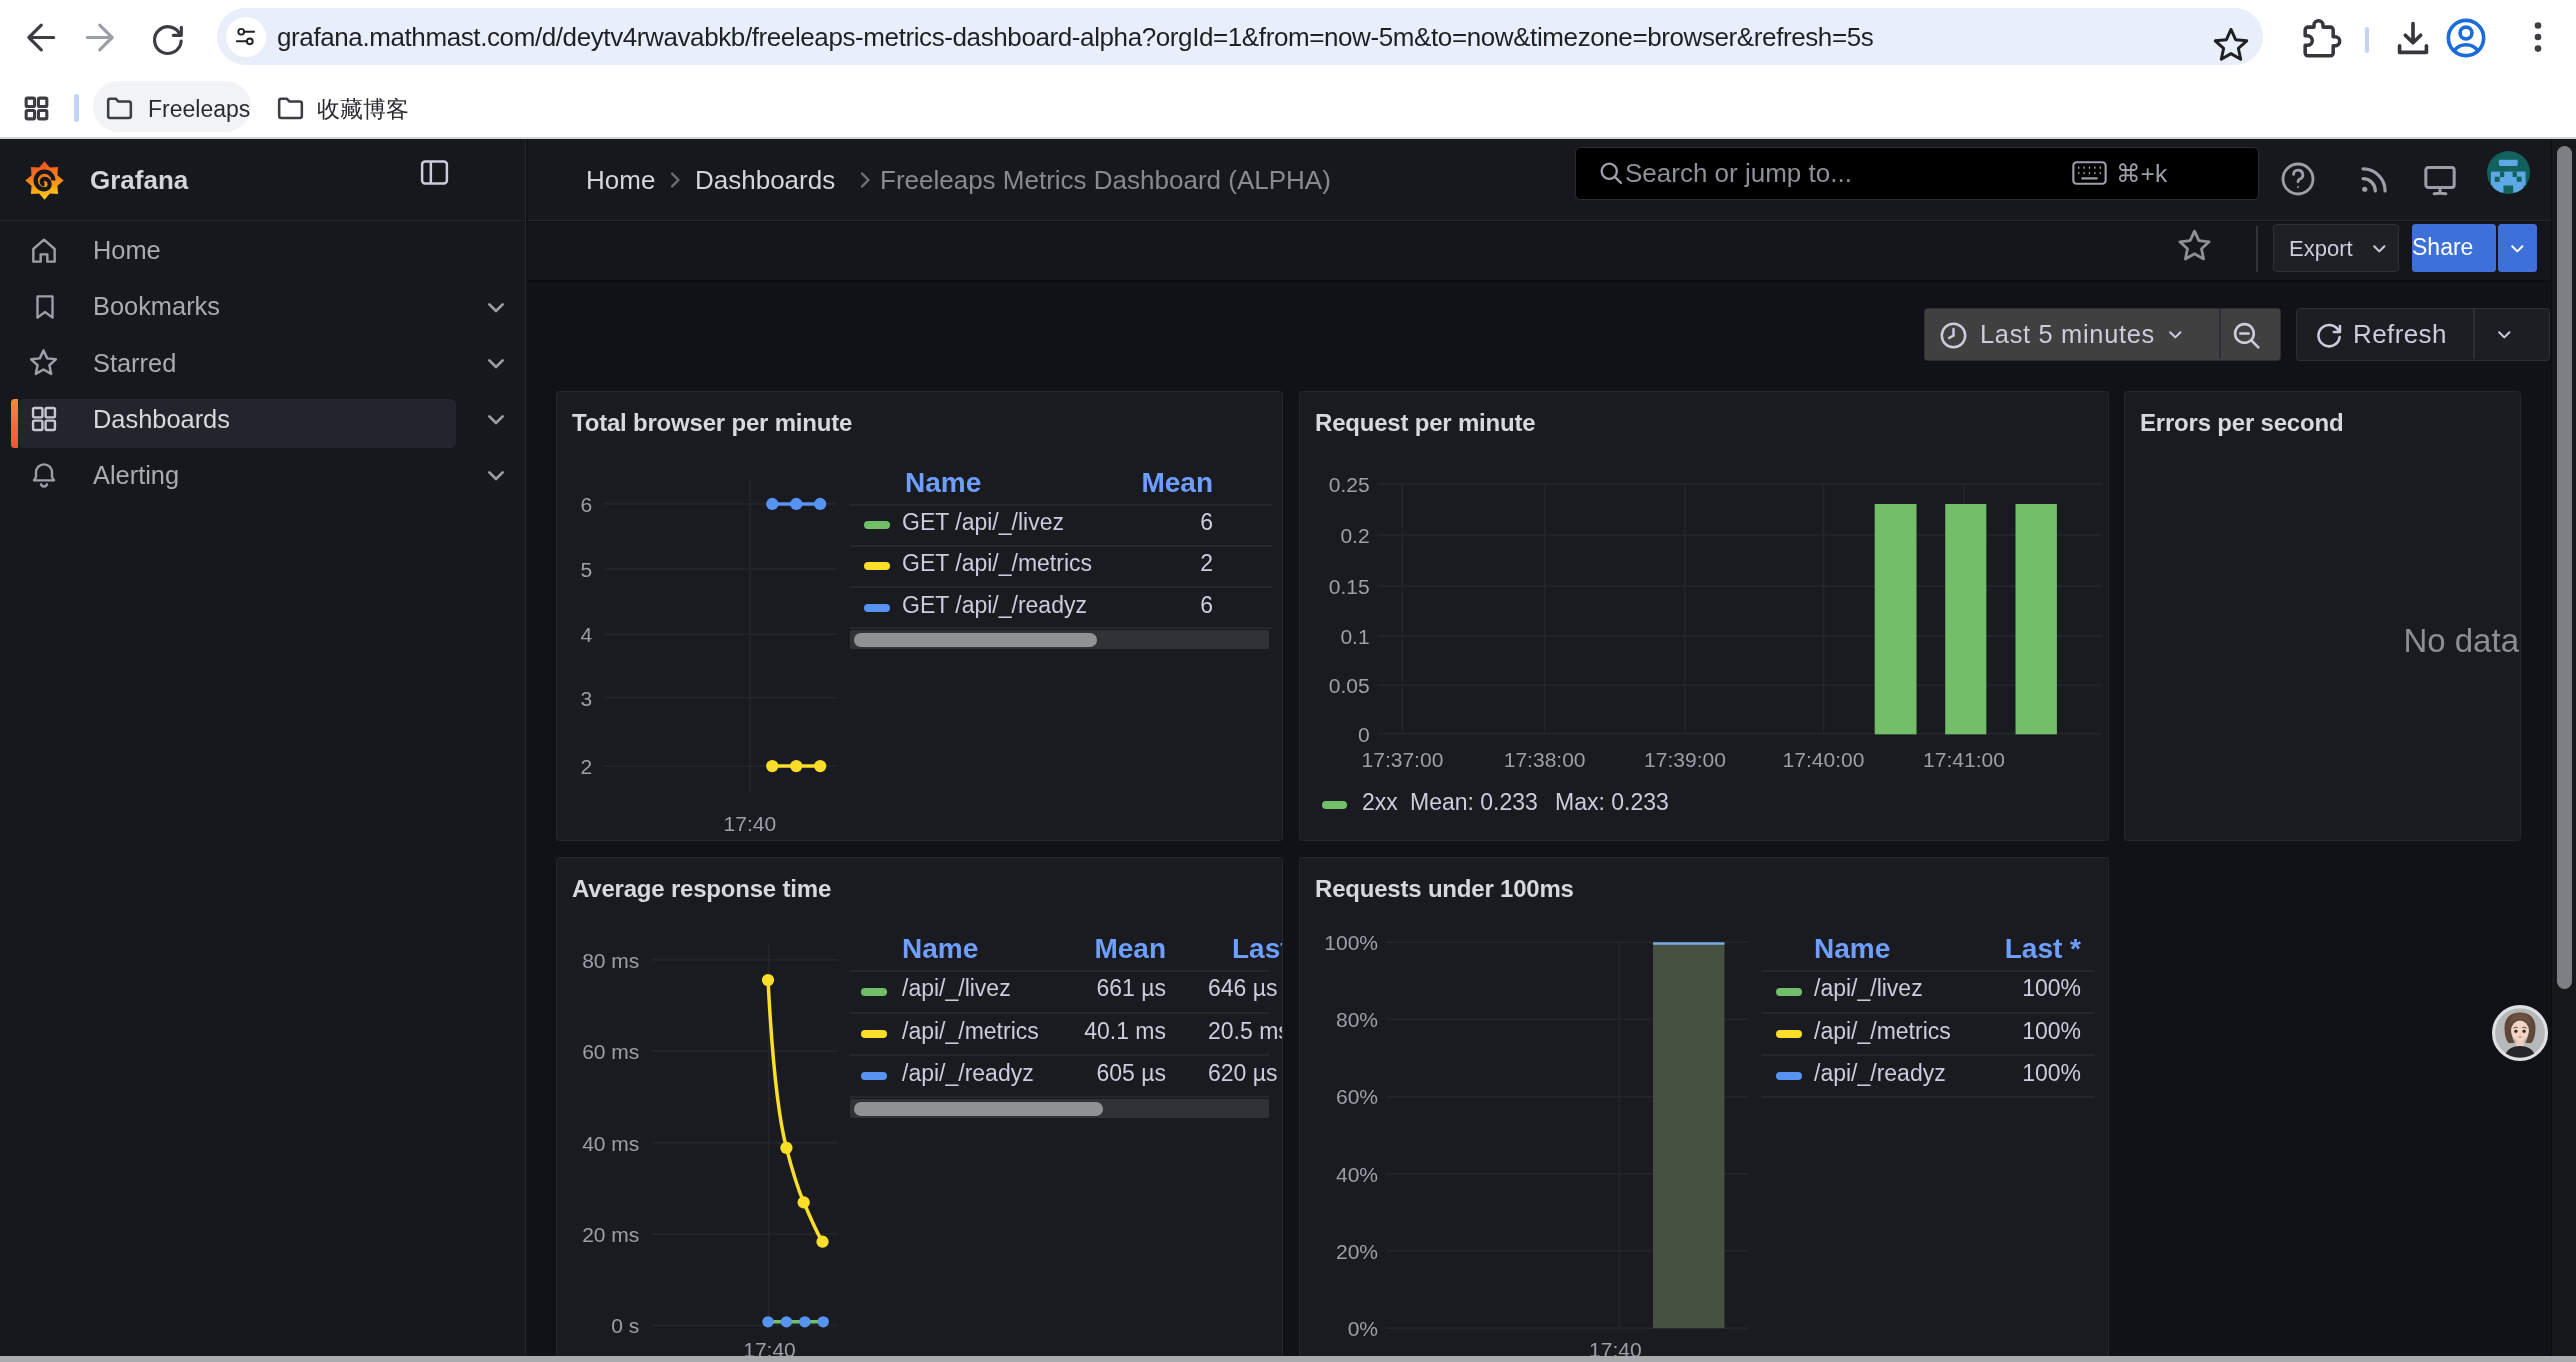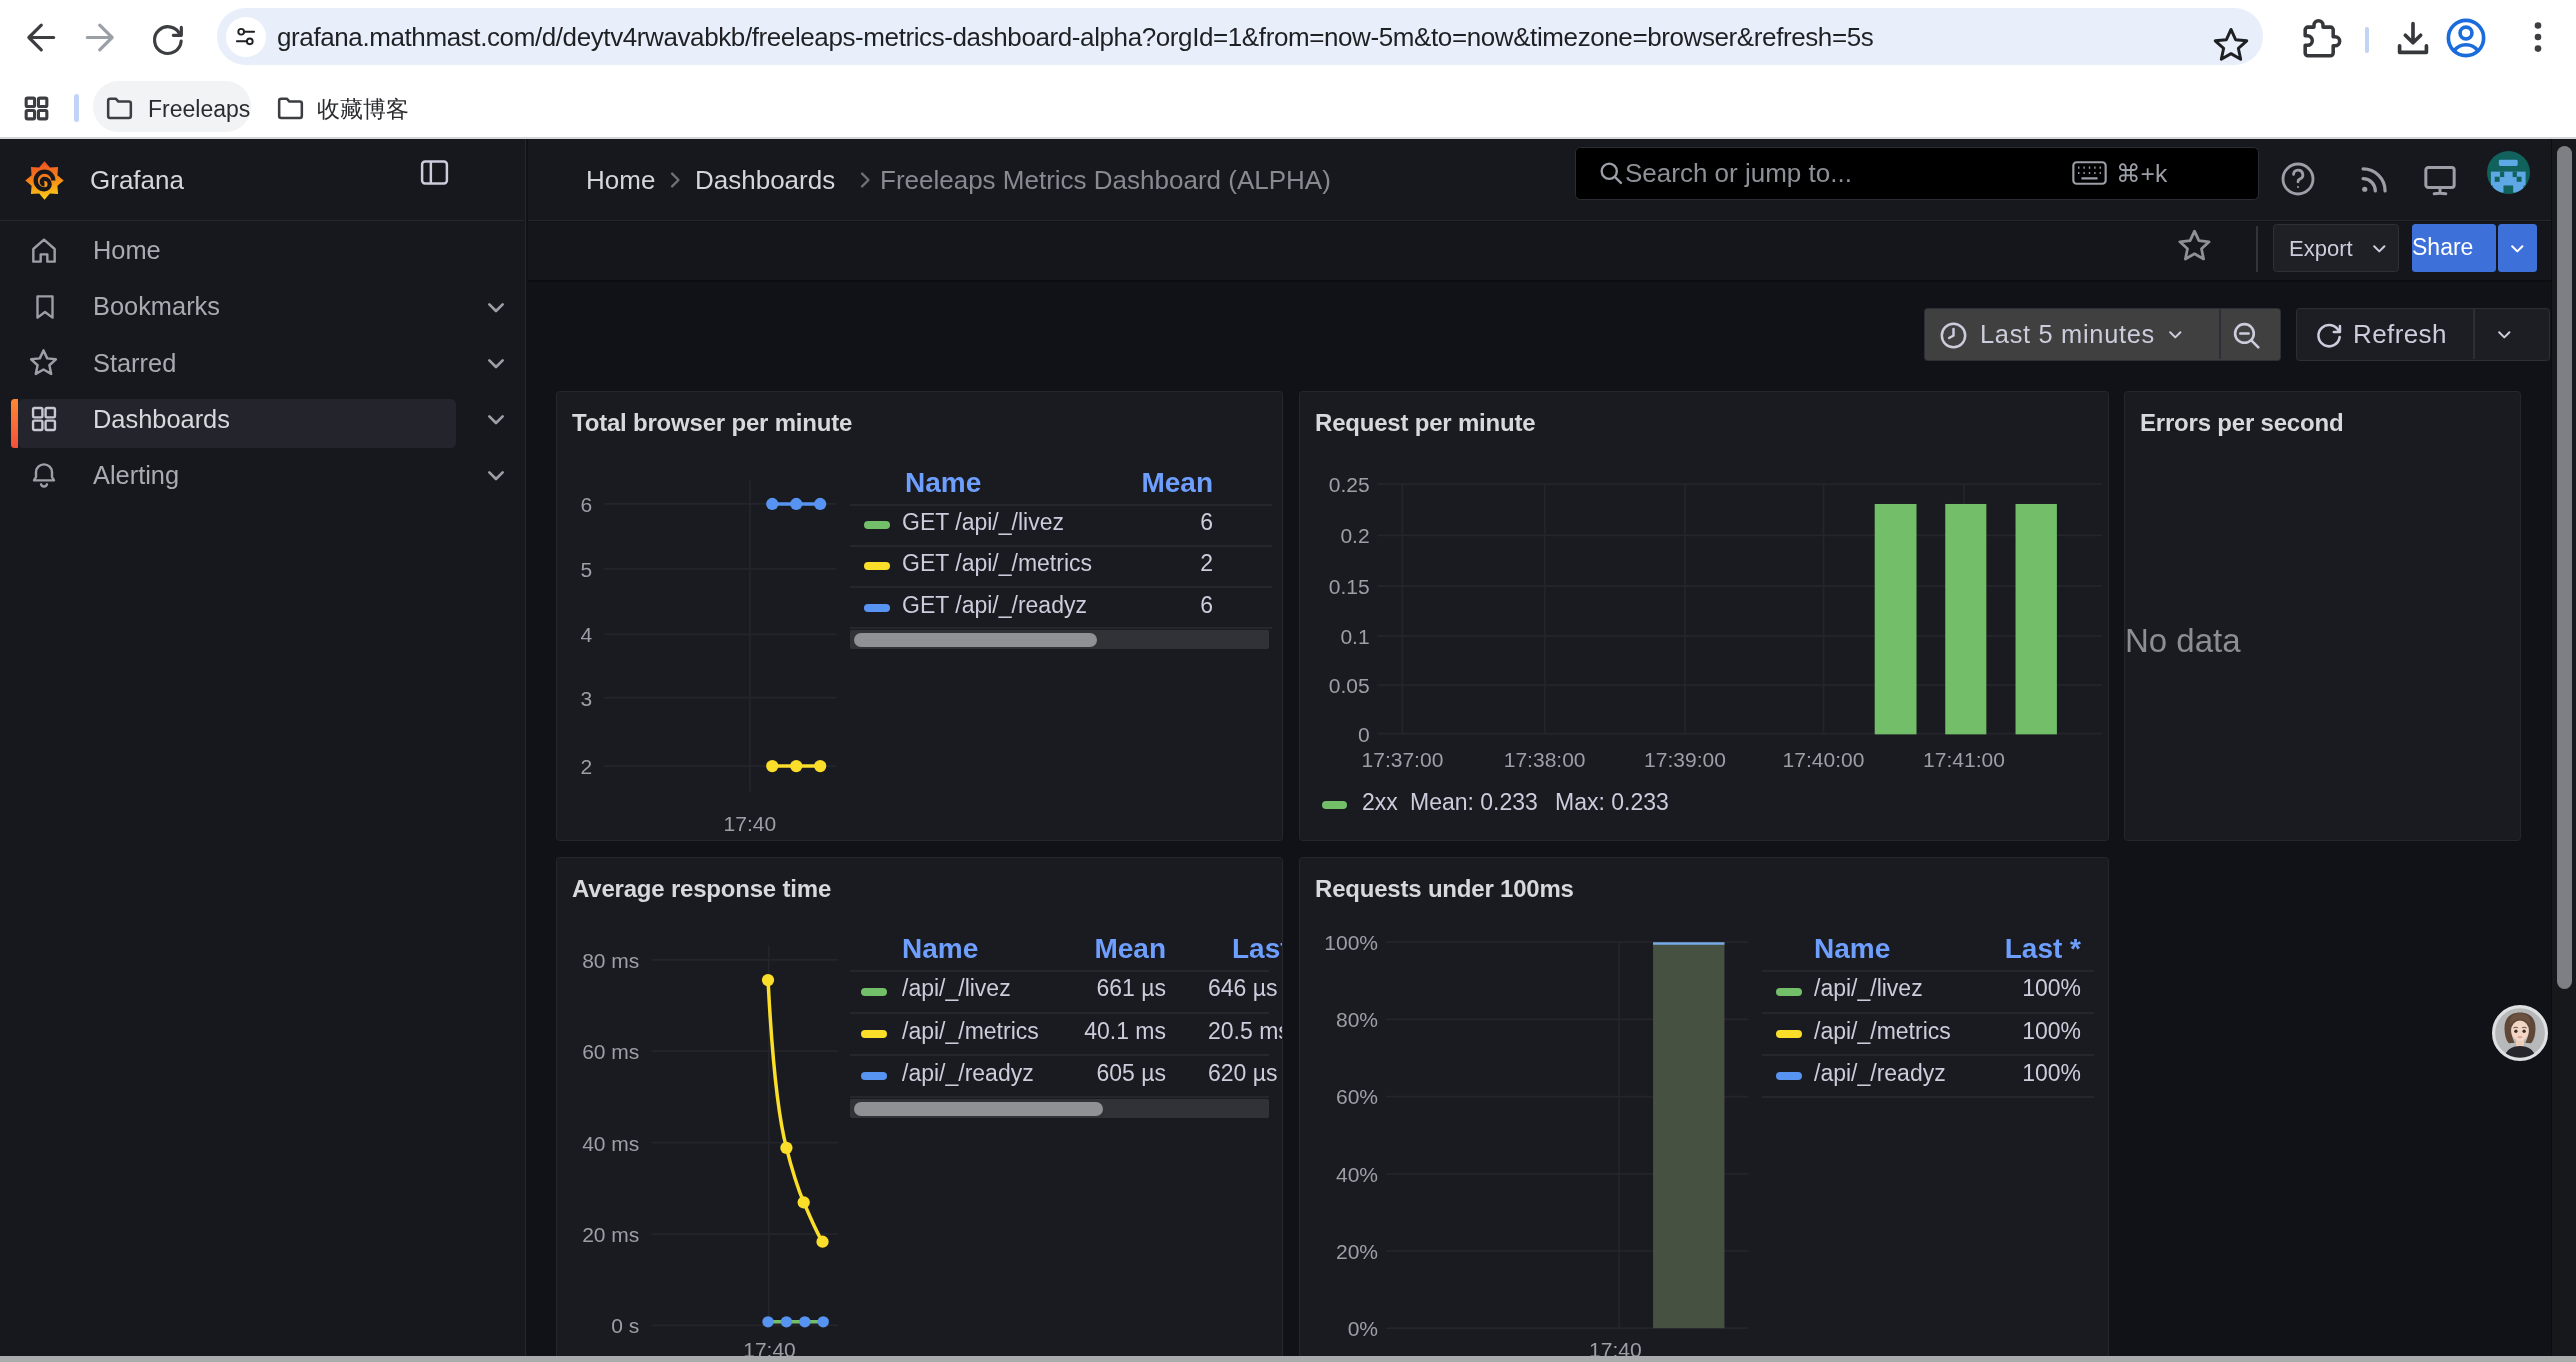--- a/index.html
+++ b/index.html
@@ -124,21 +124,21 @@
       <defs>
           <linearGradient id="glg" x1="0.15" y1="0" x2="0.3" y2="1">
             <stop offset="0" stop-color="#ef4a26"></stop>
             <stop offset="0.5" stop-color="#f68217"></stop>
             <stop offset="1" stop-color="#fbcb16"></stop>
           </linearGradient>
         </defs>
       <path fill="url(#glg)" d="M32.0 0.5 L40.8 10.8 L54.3 9.7 L53.2 23.2 L63.5 32.0 L53.2 40.8 L54.3 54.3 L40.8 53.2 L32.0 63.5 L23.2 53.2 L9.7 54.3 L10.8 40.8 L0.5 32.0 L10.8 23.2 L9.7 9.7 L23.2 10.8 Z"></path>
       <path fill="none" stroke="#17181d" stroke-width="7" d="M46.5 32 a14.5 14.5 0 1 0 -14.5 14.5 a8.5 8.5 0 1 0 0 -17 a4.5 4.5 0 1 0 0 9"></path>
     </svg>
-    <div class="abs" style="left:90px;top:0;height:82px;line-height:82px;font-size:26px;font-weight:400;color:#d5d6dc">Grafana</div>
+    <div class="abs" style="left:90px;top:0;height:82px;line-height:82px;font-size:26px;font-weight:700;color:#d5d6dc">Grafana</div>
 
     <svg class="abs" style="left:417px;top:16px" width="35" height="35" viewBox="0 0 24 24" fill="none" stroke="#ccccdc" stroke-width="1.7">
         <rect x="3.5" y="4.5" width="17" height="15" rx="2"></rect>
         <path d="M9.5 4.5 V19.5"></path>
       </svg>
 
     <svg class="abs" style="left:28px;top:96px" width="32" height="32" viewBox="0 0 24 24" fill="none" stroke="#9d9fa8" stroke-width="1.8" stroke-linejoin="round">
         <path d="M4 10.5 L12 3.5 L20 10.5 V20 H14.5 V14.5 H9.5 V20 H4 Z"></path>
       </svg>
     <div class="sbtext" style="top:83px">Home</div>
@@ -365,21 +365,21 @@
       </g>
   </svg>
   <div class="pill" style="left:22px;top:409px;background:#73BF69;width:24.6px"></div>
   <div class="trow" style="left:62px;top:397px">2xx</div>
   <div class="trow" style="left:110px;top:397px">Mean: 0.233</div>
   <div class="trow" style="left:255px;top:397px">Max: 0.233</div>
 </div>
 
 <div class="panel" style="left:2124px;top:391px;width:397px;height:450px;overflow:hidden">
   <div class="ptitle">Errors per second</div>
-  <div class="abs" style="left:0;top:230px;width:394px;text-align:left;font-size:33px;color:#8d8e95">No data</div>
+  <div class="abs" style="left:0;top:230px;width:394px;text-align:right;font-size:33px;color:#8d8e95">No data</div>
 </div>
 
 <div class="panel" style="left:556px;top:857px;width:727px;height:503px;overflow:hidden">
   <div class="ptitle">Average response time</div>
   <svg class="abs" style="left:0;top:0" width="723" height="500" viewBox="0 0 825 570">
     <g class="grid">
         <path d="M108 116 H321 M108 220.2 H321 M108 324.5 H321 M108 428.8 H321 M108 533 H321 M241.6 99 V533"></path>
       </g>
     <g class="axis" text-anchor="end">
         <text x="94" y="125">80 ms</text>

